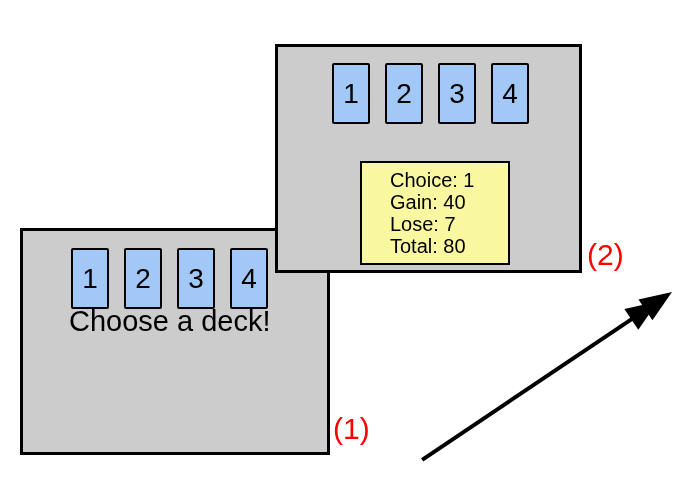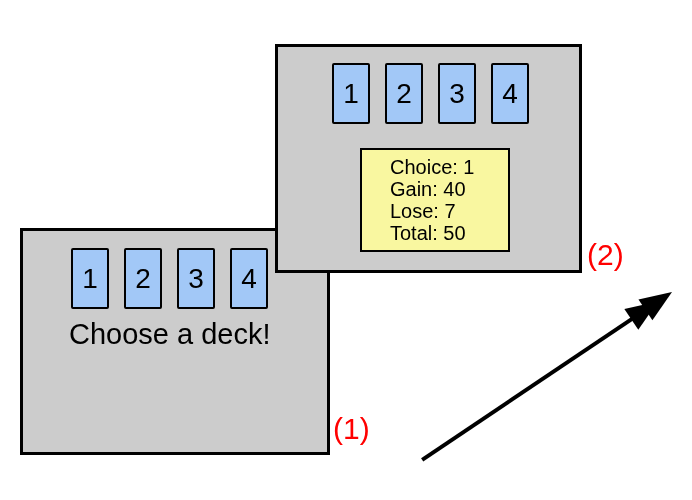--- a/index.html
+++ b/index.html
@@ -56,28 +56,28 @@
     border-radius: 2px;
     display: flex;
     align-items: center;
     justify-content: center;
     font-size: 28px;
     line-height: 1;
     color: var(--text);
   }
   .prompt {
     position: absolute;
-    left: 46px; top: 87px;
+    left: 46px; top: 74px;
     font-size: 29px;
     white-space: nowrap;
     letter-spacing: 0px;
   }
   .feedback-box {
     position: absolute;
-    left: 82px; top: 101px;
+    left: 82px; top: 114px;
     width: 150px; height: 104px;
     background: var(--feedback-bg);
     border: 2px solid var(--feedback-border);
     padding: 6px 0 0 28px;
   }
   .feedback-line {
     font-size: 20px;
     line-height: 22px;
     white-space: nowrap;
   }
@@ -117,21 +117,21 @@
     <div class="card-row">
       <div class="card">1</div>
       <div class="card">2</div>
       <div class="card">3</div>
       <div class="card">4</div>
     </div>
     <div class="feedback-box">
       <div class="feedback-line">Choice: 1</div>
       <div class="feedback-line">Gain: 40</div>
       <div class="feedback-line">Lose: 7</div>
-      <div class="feedback-line">Total: 50</div>
+      <div class="feedback-line">Total: 80</div>
     </div>
   </div>
 
   <div class="step-label step-label-1">(1)</div>
   <div class="step-label step-label-2">(2)</div>
 
   <svg class="arrow-svg" viewBox="0 0 692 500" xmlns="http://www.w3.org/2000/svg" aria-hidden="true">
     <g transform="translate(672,292) rotate(-33.9)" fill="var(--arrow)" stroke="none">
       <line x1="-301" y1="0" x2="-36" y2="0" stroke="var(--arrow)" stroke-width="4"></line>
       <polygon points="0,0 -32,12.5 -32,-12.5"></polygon>

